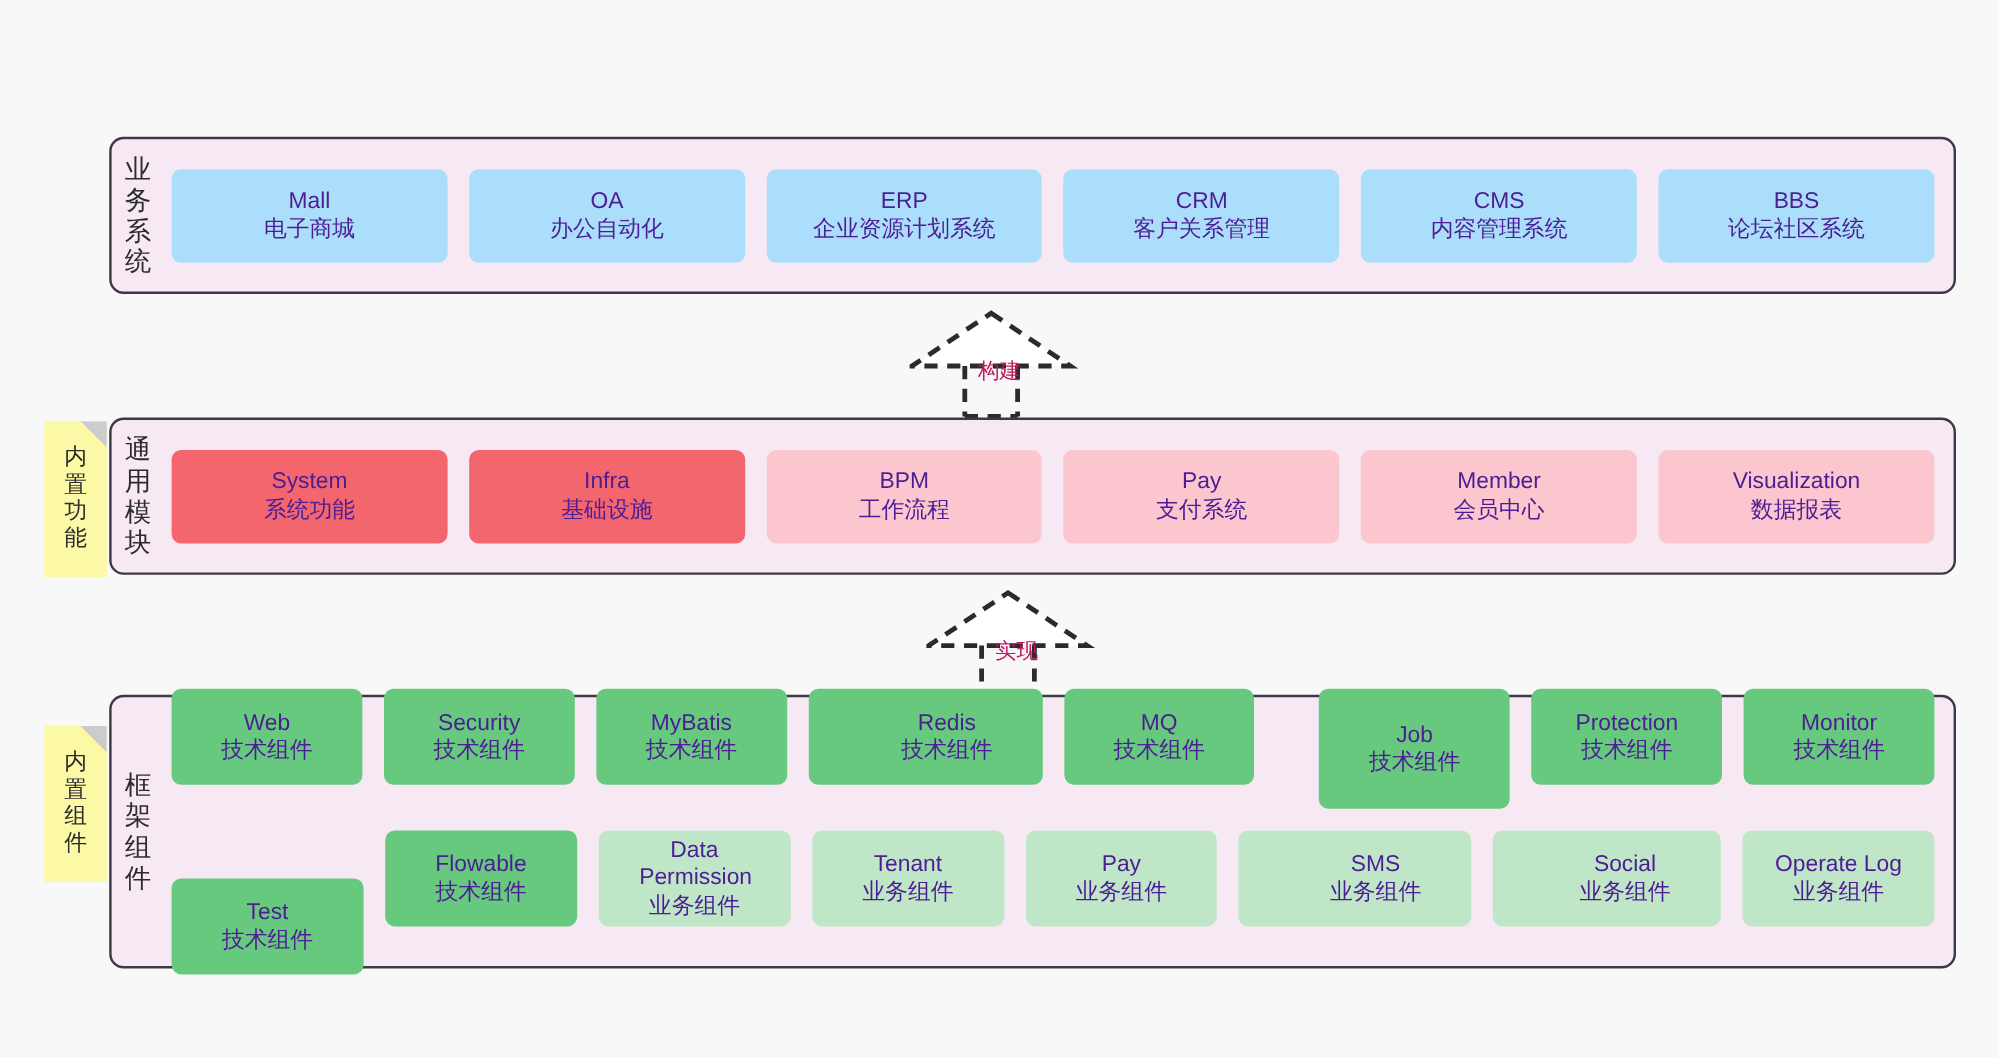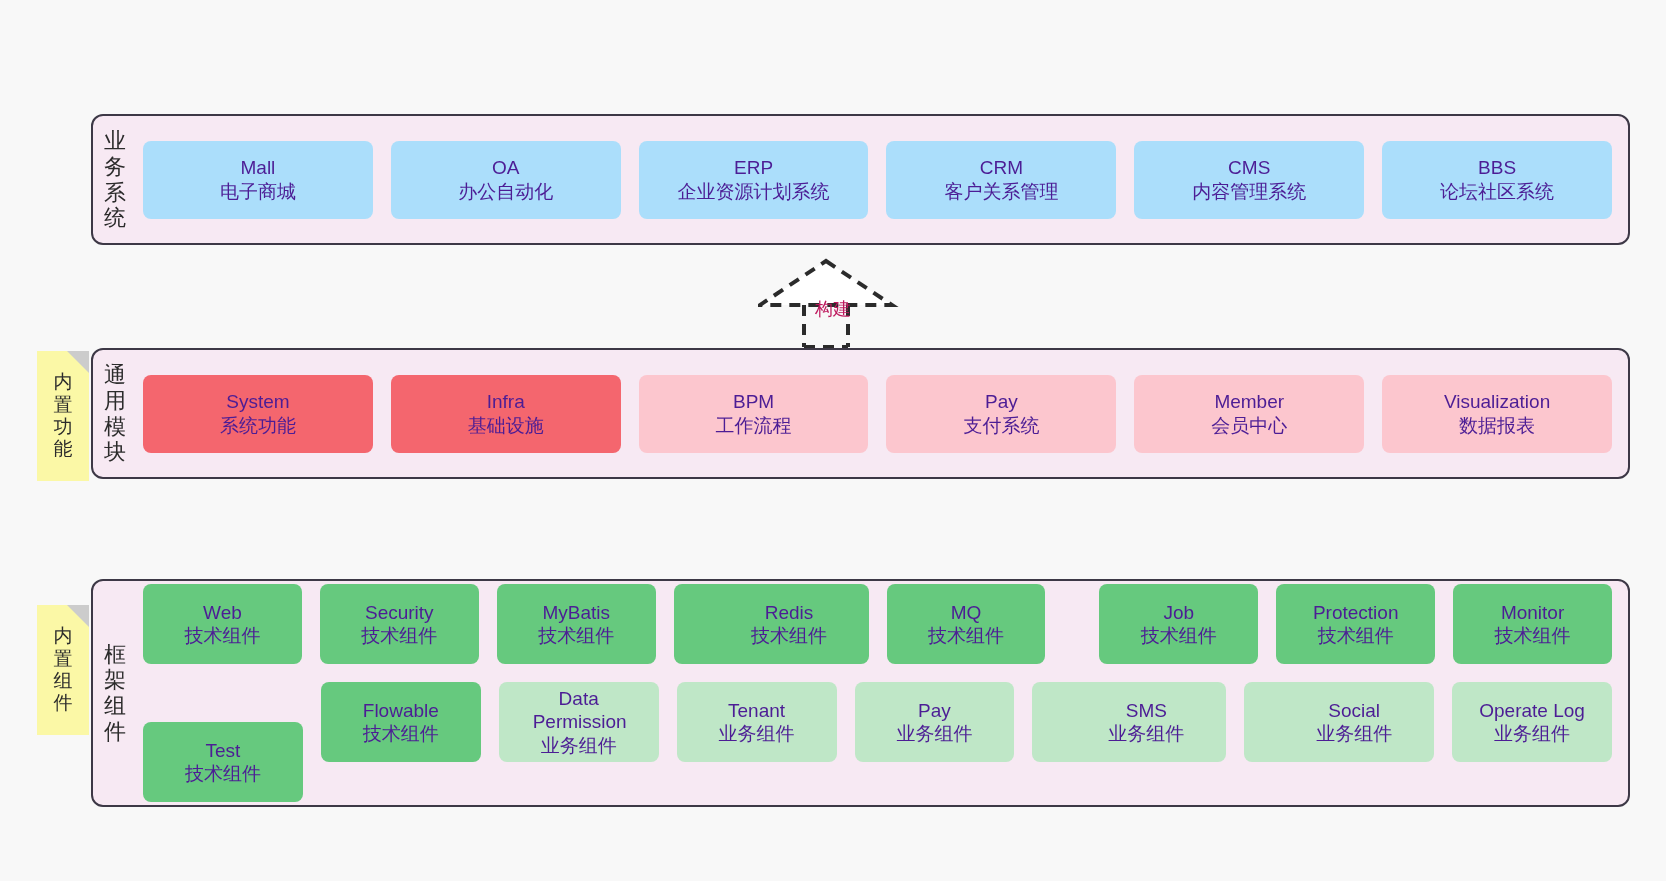--- a/index.html
+++ b/index.html
@@ -218,20 +218,29 @@
           <span class="t2">会员中心</span>
         </div>
         <div class="node pink" style="height:78px;">
           <span class="t1">Visualization</span>
           <span class="t2">数据报表</span>
         </div>
       </div>
     </div>
   </div>
 
+  <div class="connector" style="left:772px; top:490px; width:150px; height:92px;">
+    <svg width="150" height="92" viewBox="0 0 150 92">
+      <polygon points="68,4 134,48 2,48" fill="#ffffff" stroke="#2b2b2b" stroke-width="4" stroke-dasharray="11 8" stroke-linejoin="miter"></polygon>
+      <line x1="46" y1="48" x2="46" y2="90" stroke="#2b2b2b" stroke-width="4" stroke-dasharray="11 8"></line>
+      <line x1="90" y1="48" x2="90" y2="90" stroke="#2b2b2b" stroke-width="4" stroke-dasharray="11 8"></line>
+      <line x1="46" y1="90" x2="90" y2="90" stroke="#2b2b2b" stroke-width="4" stroke-dasharray="11 8"></line>
+    </svg>
+    <div class="conn-label">实现</div>
+  </div>
 
   <div class="sticky" style="left:37px; top:605px; width:52px; height:130px;">
     <div class="fold"></div>
     <span>内</span>
     <span>置</span>
     <span>组</span>
     <span>件</span>
   </div>
 
   <div class="layer" style="left:91px; top:579px; width:1539px; height:228px;">
@@ -257,21 +266,21 @@
           <span class="t2">技术组件</span>
         </div>
         <div class="node green" style="height:80px;padding-left:42px;">
           <span class="t1">Redis</span>
           <span class="t2">技术组件</span>
         </div>
         <div class="node green" style="height:80px;">
           <span class="t1">MQ</span>
           <span class="t2">技术组件</span>
         </div>
-        <div class="node green" style="height:80px;margin-left:36px;">
+        <div class="node green" style="height:100px;margin-left:36px;">
           <span class="t1">Job</span>
           <span class="t2">技术组件</span>
         </div>
         <div class="node green" style="height:80px;">
           <span class="t1">Protection</span>
           <span class="t2">技术组件</span>
         </div>
         <div class="node green" style="height:80px;">
           <span class="t1">Monitor</span>
           <span class="t2">技术组件</span>

